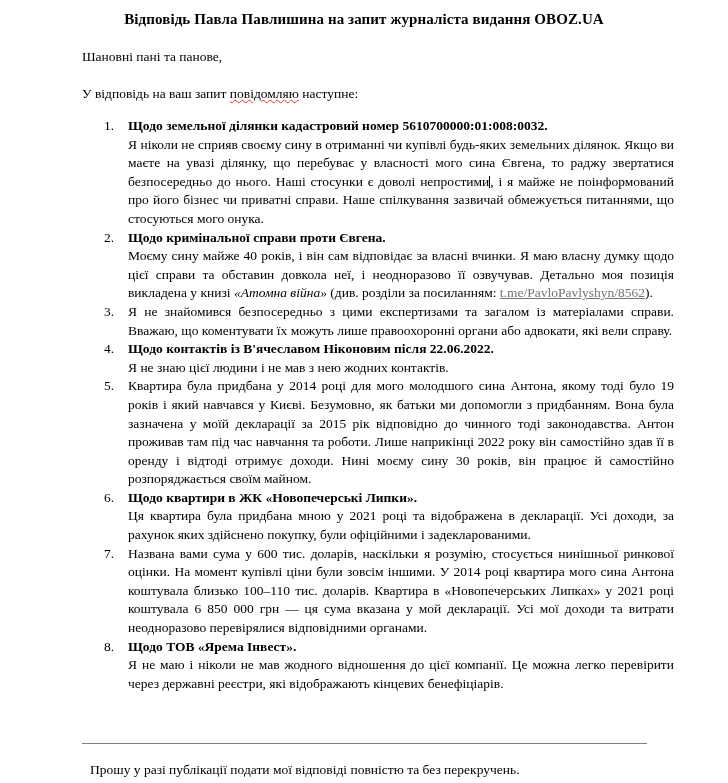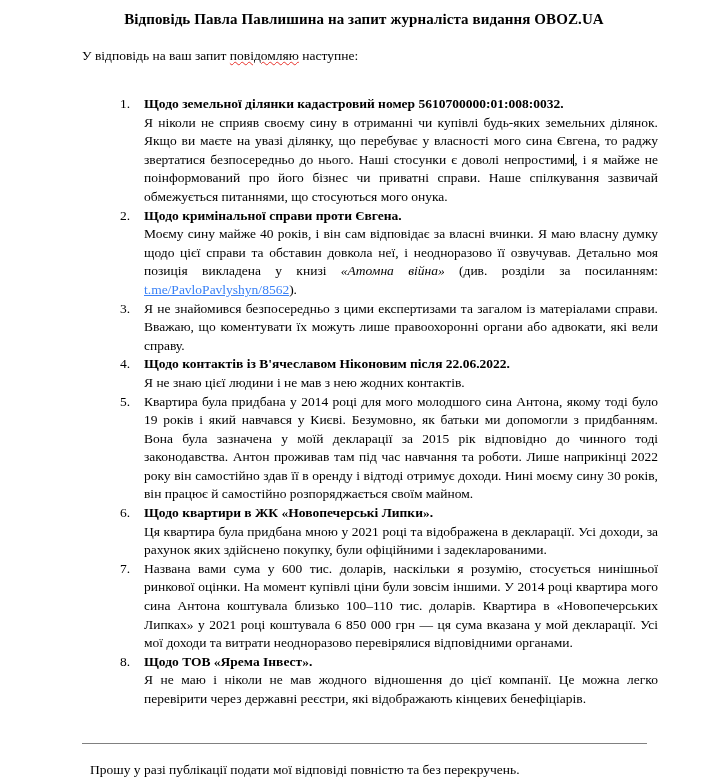--- a/index.html
+++ b/index.html
@@ -44,21 +44,21 @@
     padding-top: 18px;
   }
   .misspelled {
     text-decoration: underline;
     text-decoration-style: wavy;
     text-decoration-color: #e8302a;
     text-decoration-thickness: 1px;
     text-underline-offset: 1px;
   }
   ol.items {
-    margin: 16px;
+    margin: 0;
     padding: 0;
     padding-top: 14px;
     list-style: none;
     counter-reset: itm;
   }
   ol.items > li {
     position: relative;
     counter-increment: itm;
     padding-left: 128px;
     padding-right: 54px;
@@ -81,21 +81,21 @@
   }
   .item-body {
     display: block;
     text-align: justify;
     text-justify: inter-word;
   }
   .ital {
     font-style: italic;
   }
   a.link {
-    color: #3b82f6;
+    color: #737373;
     text-decoration: underline;
   }
   .caret {
     display: inline-block;
     width: 0;
     border-left: 1px solid #000;
     height: 12px;
     vertical-align: -2px;
     margin: 0 0 0 0;
   }
@@ -120,20 +120,23 @@
     margin: 0;
   }
 </style>
 </head>
 <body>
 
 <div class="page">
 
   <h1 class="doc-title">Відповідь Павла Павлишина на запит журналіста видання OBOZ.UA</h1>
 
+  <p class="para para-greeting">
+    <span>Шановні пані та панове,</span>
+  </p>
 
   <p class="para para-intro">
     <span>У відповідь на ваш запит </span><span class="misspelled">повідомляю</span><span> наступне:</span>
   </p>
 
   <ol class="items">
 
     <li>
       <span class="item-head">Щодо земельної ділянки кадастровий номер 5610700000:01:008:0032.</span>
       <span class="item-body"><span>Я ніколи не сприяв своєму сину в отриманні чи купівлі будь-яких земельних ділянок. Якщо ви маєте на увазі ділянку, що перебуває у власності мого сина Євгена, то раджу звертатися безпосередньо до нього. Наші стосунки є доволі непростими</span><span class="caret"></span><span>, і я майже не поінформований про його бізнес чи приватні справи. Наше спілкування зазвичай обмежується питаннями, що стосуються мого онука.</span></span>

